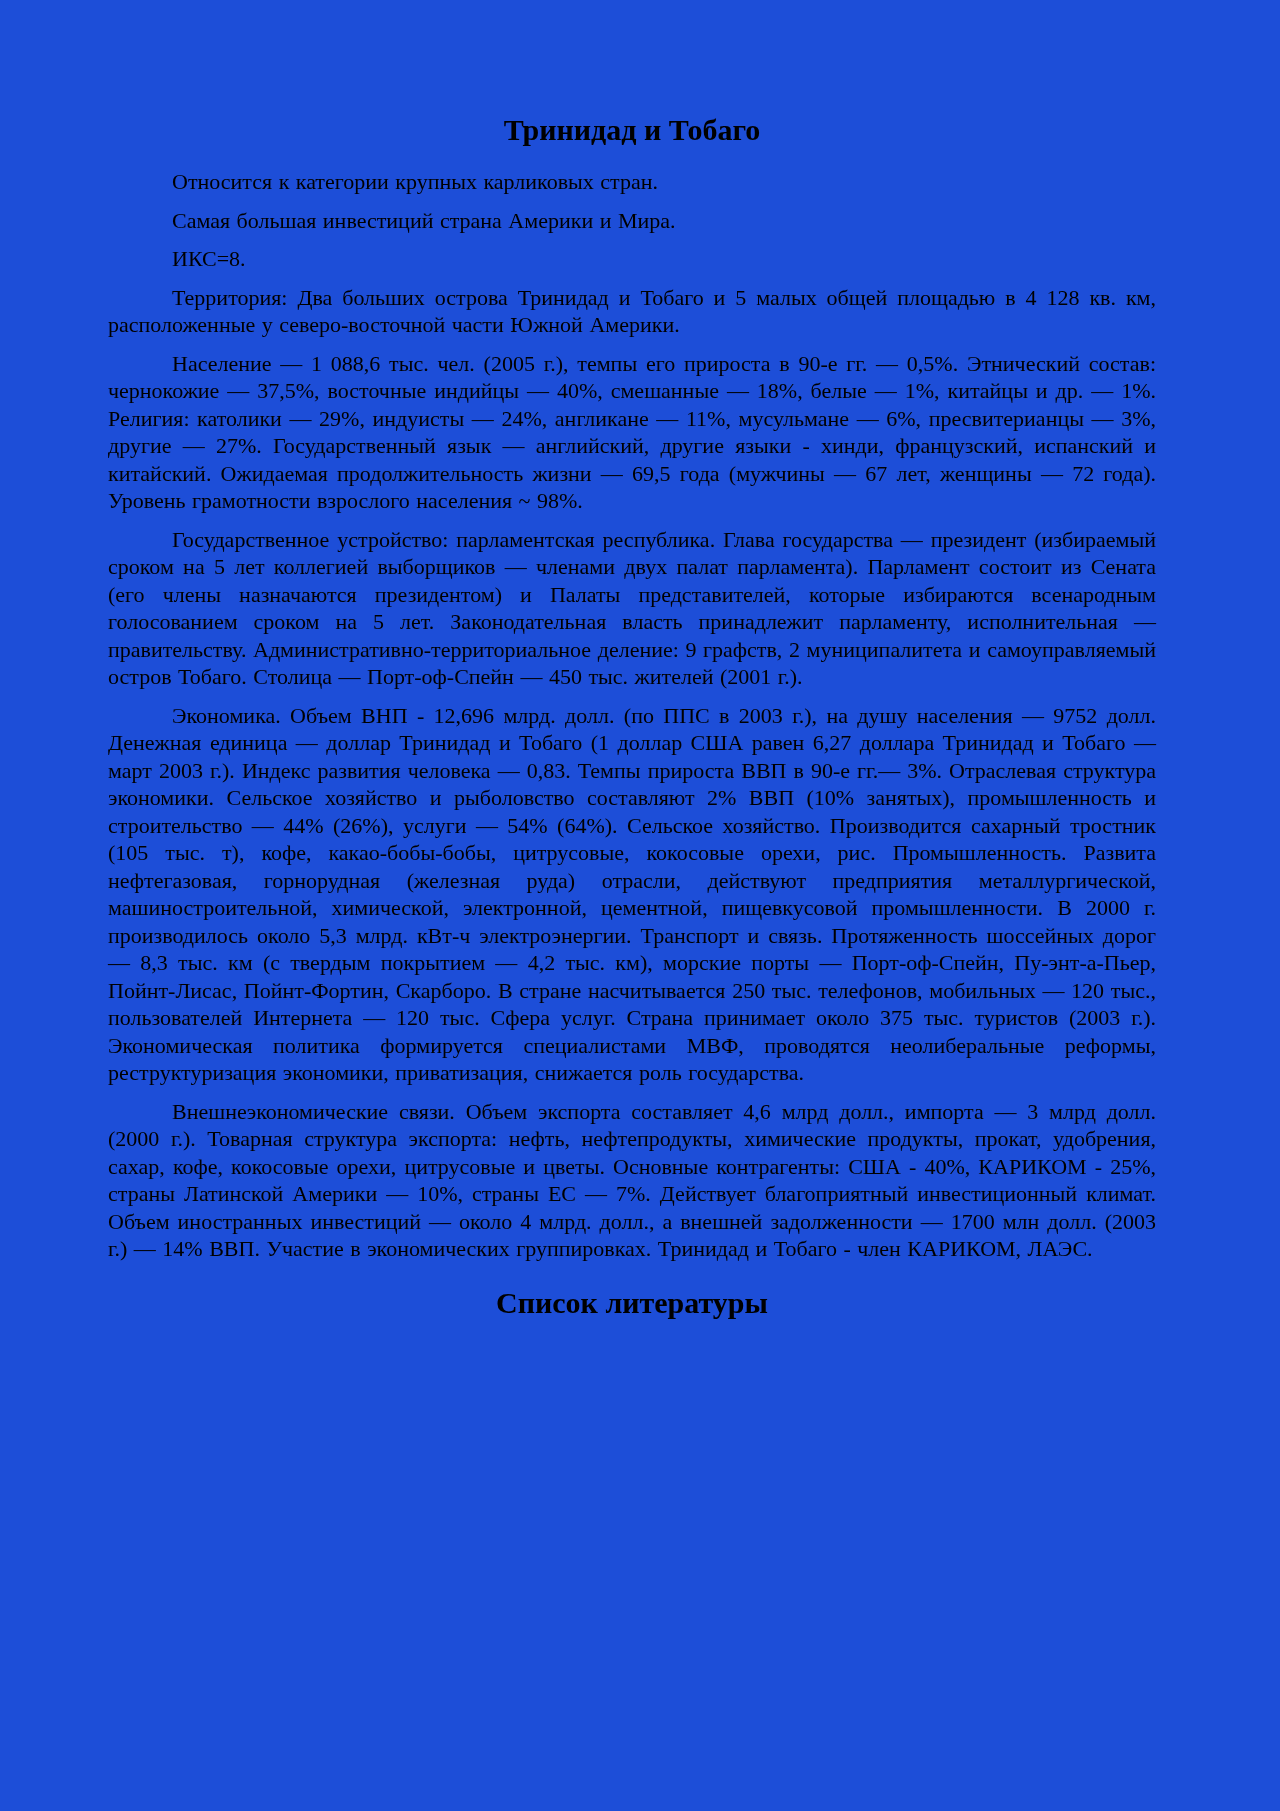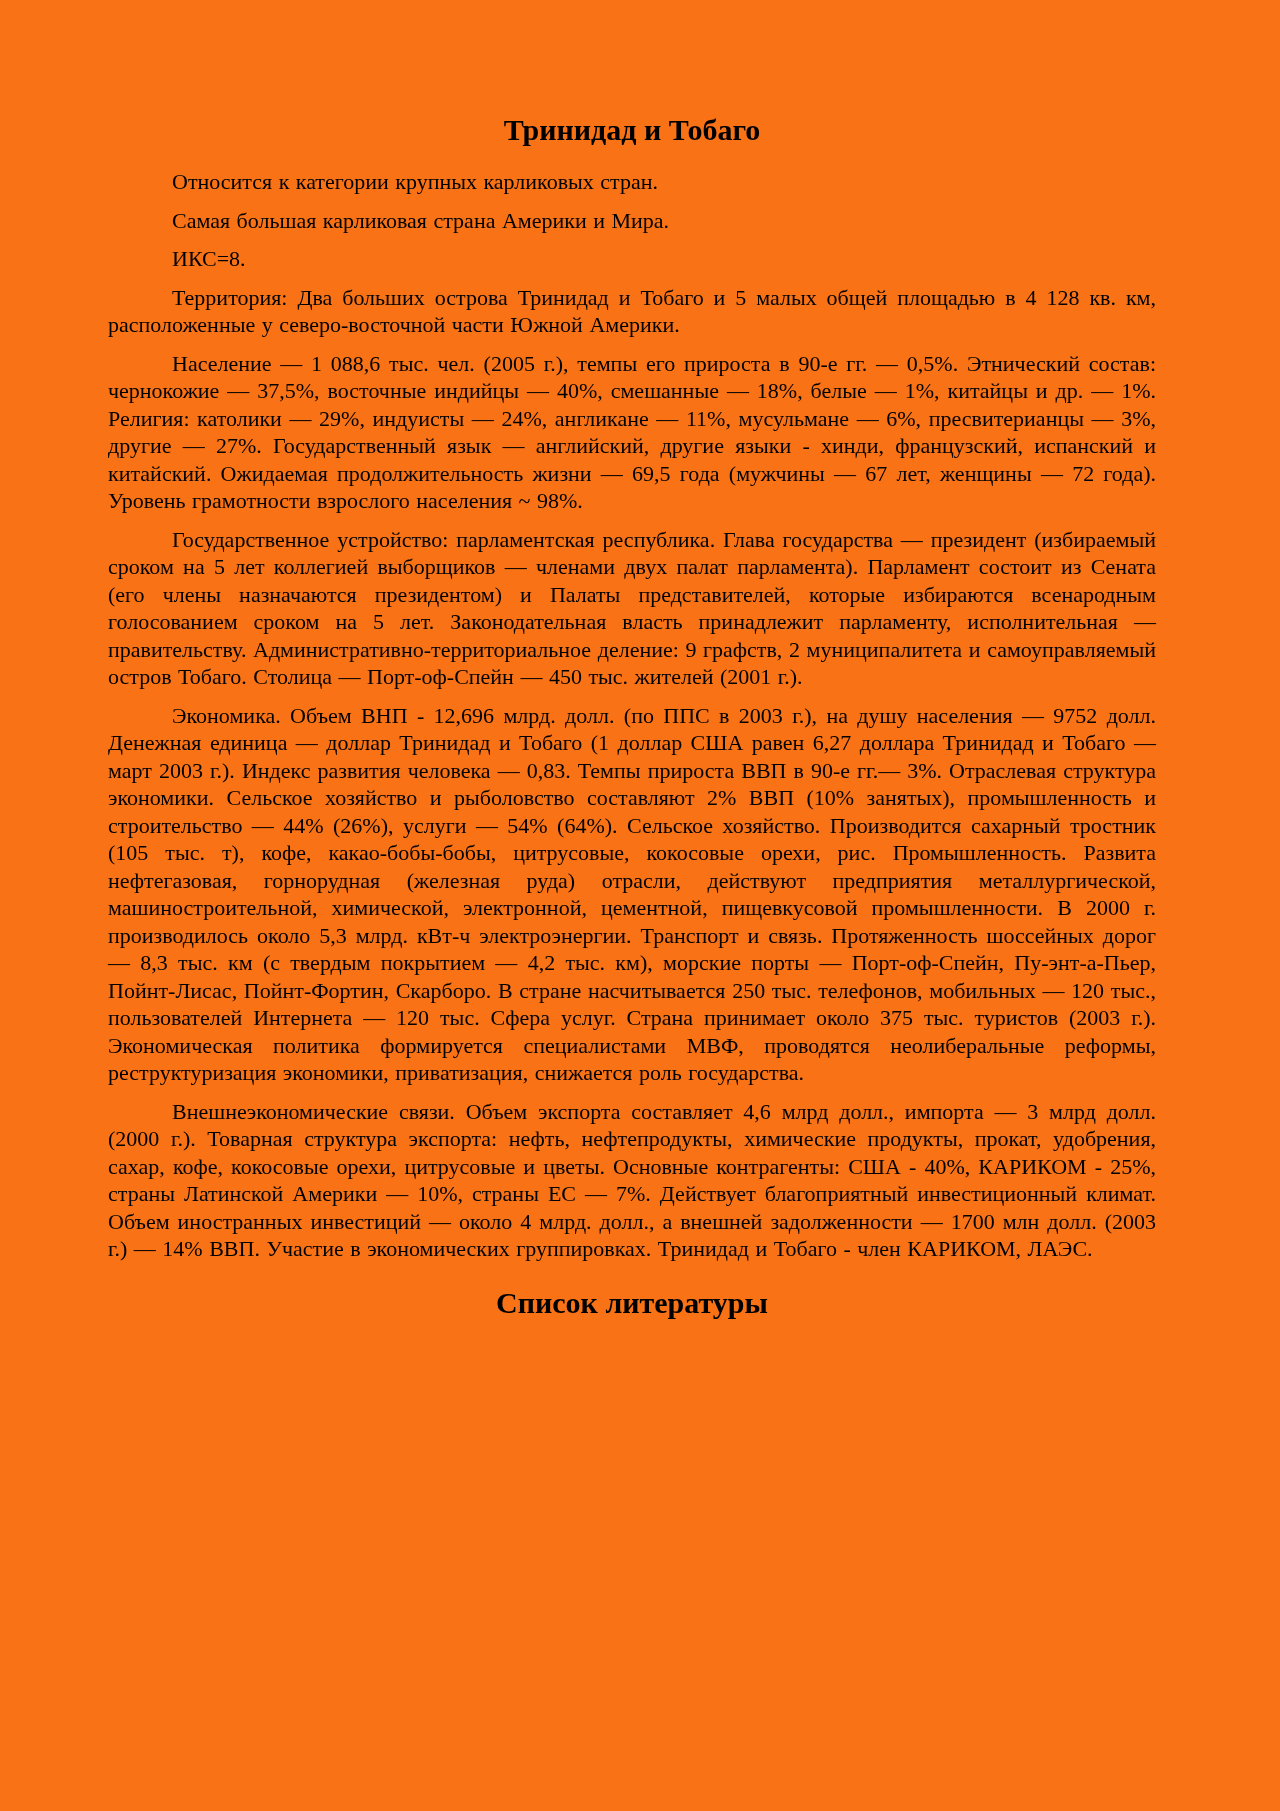--- a/index.html
+++ b/index.html
@@ -6,21 +6,21 @@
   html, body {
     margin: 0;
     padding: 0;
     background: #ffffff;
   }
   .page {
     position: relative;
     width: 1280px;
     min-height: 1811px;
     box-sizing: border-box;
-    background: #f97316;
+    background: #1d4ed8;
     color: #000000;
     font-family: "Liberation Serif", "DejaVu Serif", serif;
     font-size: 22px;
     line-height: 27.5px;
     padding: 112px 124px 96px 108px;
   }
   .doc-title {
     font-size: 30px;
     line-height: 36px;
     font-weight: bold;
@@ -42,21 +42,21 @@
   }
 </style>
 </head>
 <body>
 
 <div class="page">
   <h1 class="doc-title">Тринидад и Тобаго</h1>
 
   <div class="doc-body">
     <p>Относится к категории крупных карликовых стран.</p>
-    <p>Самая большая карликовая страна Америки и Мира.</p>
+    <p>Самая большая инвестиций страна Америки и Мира.</p>
     <p>ИКС=8.</p>
     <p>Территория: Два больших острова Тринидад и Тобаго и 5 малых общей площадью в 4 128 кв. км, расположенные у северо-восточной части Южной Америки.</p>
     <p>Население — 1 088,6 тыс. чел. (2005 г.), темпы его прироста в 90-е гг. — 0,5%. Этнический состав: чернокожие — 37,5%, восточные индийцы — 40%, смешанные — 18%, белые — 1%, китайцы и др. — 1%. Религия: католики — 29%, индуисты — 24%, англикане — 11%, мусульмане — 6%, пресвитерианцы — 3%, другие — 27%. Государственный язык — английский, другие языки - хинди, французский, испанский и китайский. Ожидаемая продолжительность жизни — 69,5 года (мужчины — 67 лет, женщины — 72 года). Уровень грамотности взрослого населения ~ 98%.</p>
     <p>Государственное устройство: парламентская республика. Глава государства — президент (избираемый сроком на 5 лет коллегией выборщиков — членами двух палат парламента). Парламент состоит из Сената (его члены назначаются президентом) и Палаты представителей, которые избираются всенародным голосованием сроком на 5 лет. Законодательная власть принадлежит парламенту, исполнительная — правительству. Административно-территориальное деление: 9 графств, 2 муниципалитета и самоуправляемый остров Тобаго. Столица — Порт-оф-Спейн — 450 тыс. жителей (2001 г.).</p>
     <p>Экономика. Объем ВНП - 12,696 млрд. долл. (по ППС в 2003 г.), на душу населения — 9752 долл. Денежная единица — доллар Тринидад и Тобаго (1 доллар США равен 6,27 доллара Тринидад и Тобаго — март 2003 г.). Индекс развития человека — 0,83. Темпы прироста ВВП в 90-е гг.— 3%. Отраслевая структура экономики. Сельское хозяйство и рыболовство составляют 2% ВВП (10% занятых), промышленность и строительство — 44% (26%), услуги — 54% (64%). Сельское хозяйство. Производится сахарный тростник (105 тыс. т), кофе, какао-бобы-бобы, цитрусовые, кокосовые орехи, рис. Промышленность. Развита нефтегазовая, горнорудная (железная руда) отрасли, действуют предприятия металлургической, машиностроительной, химической, электронной, цементной, пищевкусовой промышленности. В 2000 г. производилось около 5,3 млрд. кВт-ч электроэнергии. Транспорт и связь. Протяженность шоссейных дорог — 8,3 тыс. км (с твердым покрытием — 4,2 тыс. км), морские порты — Порт-оф-Спейн, Пу-энт-а-Пьер, Пойнт-Лисас, Пойнт-Фортин, Скарборо. В стране насчитывается 250 тыс. телефонов, мобильных — 120 тыс., пользователей Интернета — 120 тыс. Сфера услуг. Страна принимает около 375 тыс. туристов (2003 г.). Экономическая политика формируется специалистами МВФ, проводятся неолиберальные реформы, реструктуризация экономики, приватизация, снижается роль государства.</p>
     <p>Внешнеэкономические связи. Объем экспорта составляет 4,6 млрд долл., импорта — 3 млрд долл. (2000 г.). Товарная структура экспорта: нефть, нефтепродукты, химические продукты, прокат, удобрения, сахар, кофе, кокосовые орехи, цитрусовые и цветы. Основные контрагенты: США - 40%, КАРИКОМ - 25%, страны Латинской Америки — 10%, страны ЕС — 7%. Действует благоприятный инвестиционный климат. Объем иностранных инвестиций — около 4 млрд. долл., а внешней задолженности — 1700 млн долл. (2003 г.) — 14% ВВП. Участие в экономических группировках. Тринидад и Тобаго - член КАРИКОМ, ЛАЭС.</p>
   </div>
 
   <h2 class="references-heading">Список литературы</h2>
 </div>

